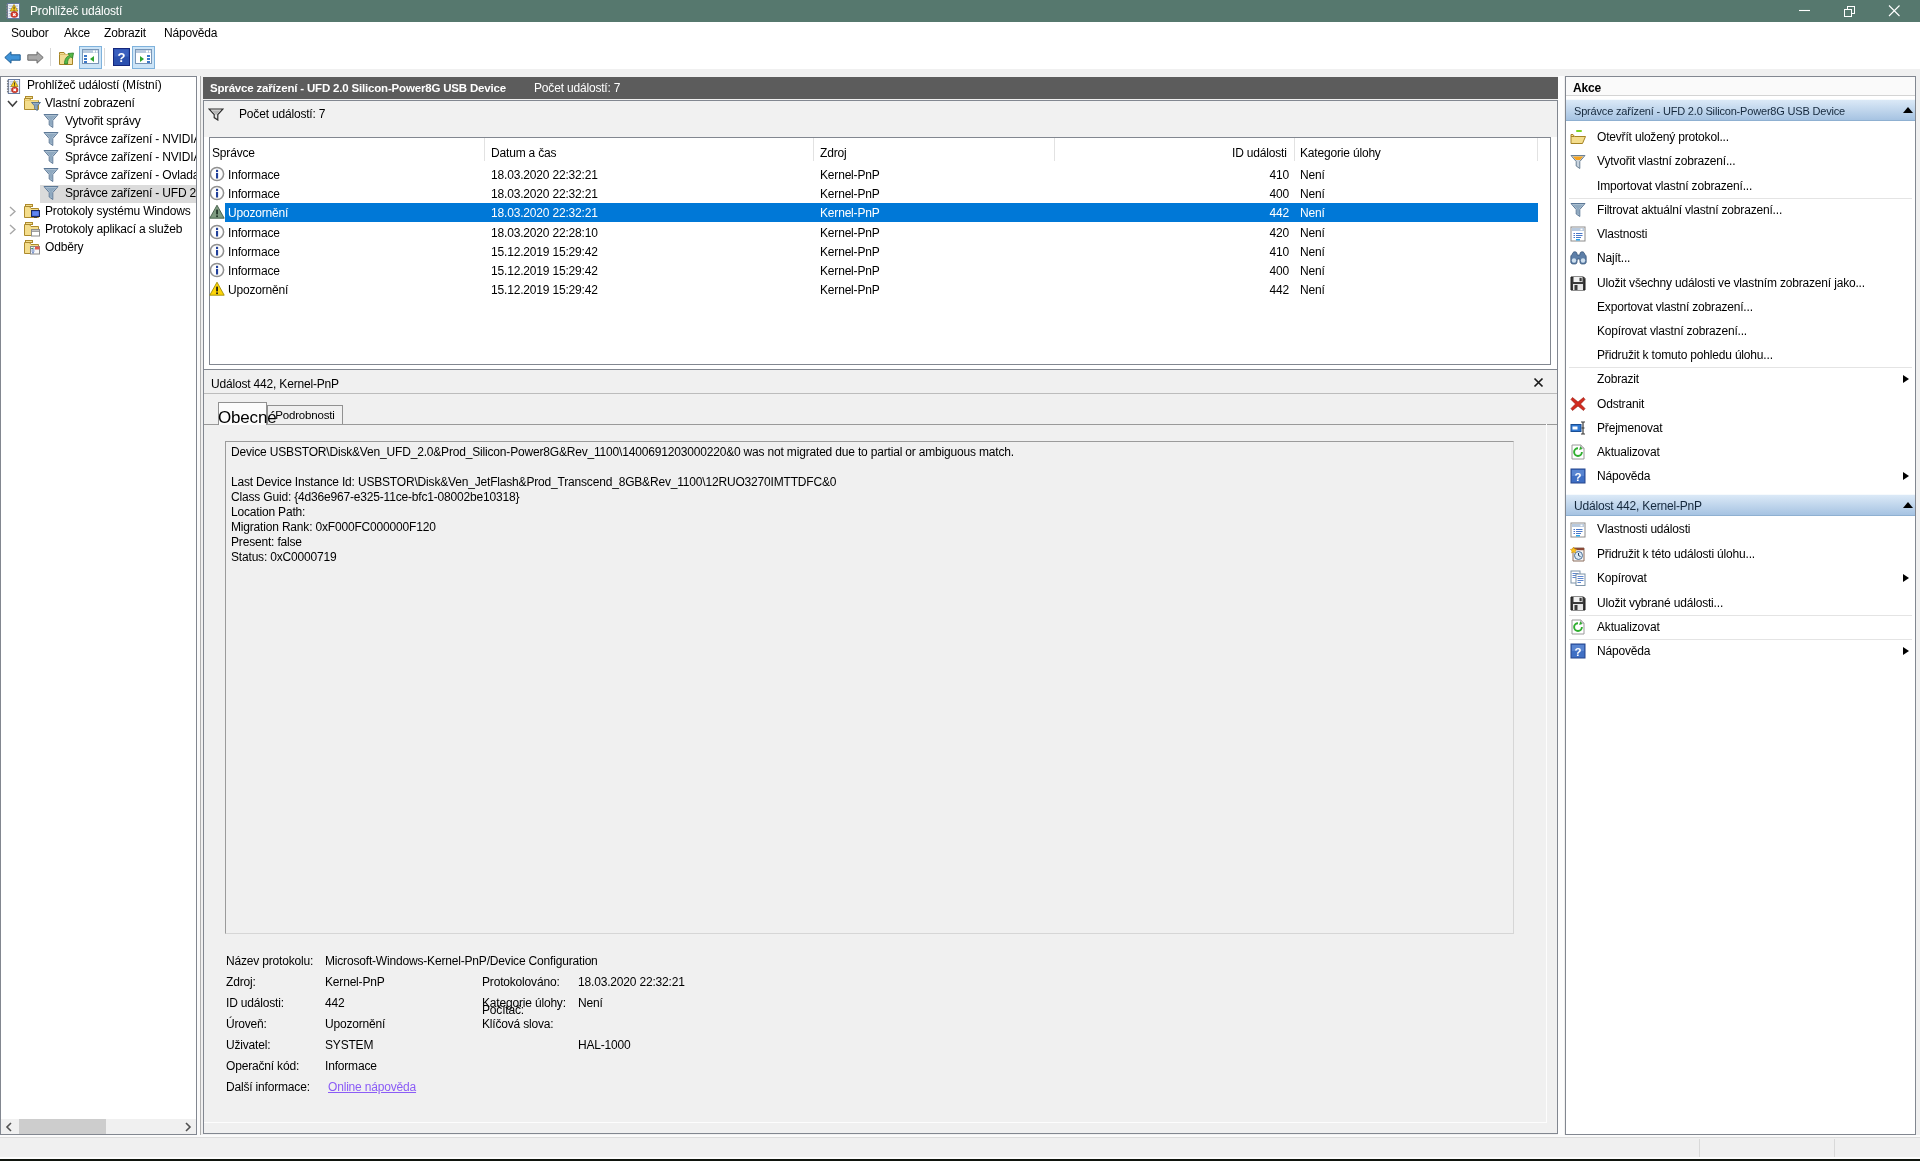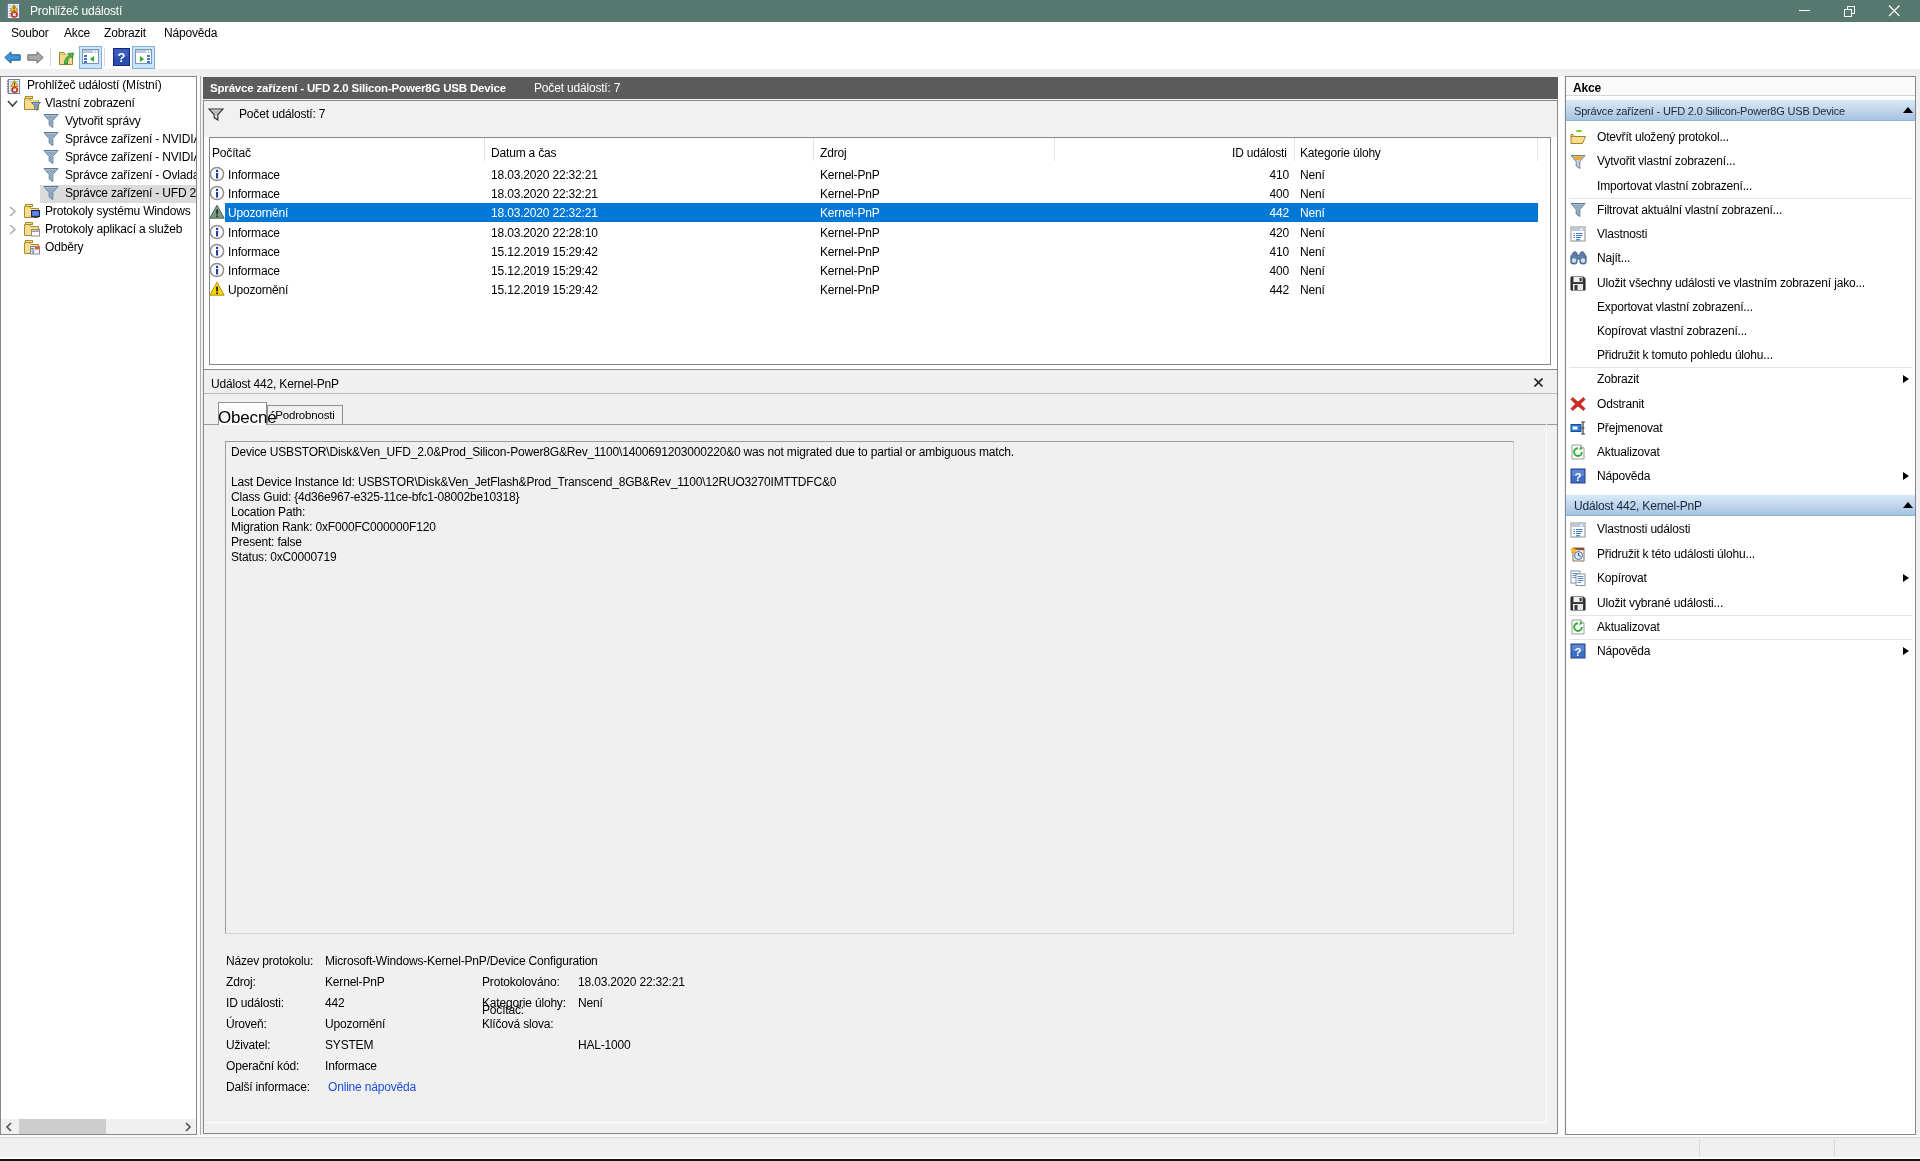--- a/index.html
+++ b/index.html
@@ -247,21 +247,21 @@
   <path d="M3.5 2.5 L12.5 2.5 L8 7 Z" fill="#b5b5b5"></path>
 </svg>
 <div class="txt" style="left:239px;top:107px">Počet událostí: 7</div>
 
 <div class="a" id="tablebox"></div>
 <div class="colsep" style="left:484px"></div>
 <div class="colsep" style="left:813px"></div>
 <div class="colsep" style="left:1054px"></div>
 <div class="colsep" style="left:1294px"></div>
 <div class="colsep" style="left:1537px"></div>
-<div class="txt hdrtxt" style="left:212px;top:146px">Počítač</div>
+<div class="txt hdrtxt" style="left:212px;top:146px">Správce</div>
 <div class="txt hdrtxt" style="left:491px;top:146px">Datum a čas</div>
 <div class="txt hdrtxt" style="left:820px;top:146px">Zdroj</div>
 <div class="txt hdrtxt" style="left:1232px;top:146px">ID události</div>
 <div class="txt hdrtxt" style="left:1300px;top:146px">Kategorie úlohy</div>
 <div class="a" id="selrow"></div>
 
 <svg class="a icoinfo" style="left:209px;top:166px" width="16" height="16" viewBox="0 0 16 16">
     <circle cx="8" cy="8" r="6.6" fill="#fdfdfd" stroke="#909090" stroke-width="1.5"></circle>
     <rect x="7" y="3.8" width="2.1" height="2.2" fill="#21409a"></rect>
     <rect x="7" y="6.9" width="2.1" height="5.6" fill="#21409a"></rect>
@@ -367,21 +367,21 @@
 <div class="flabel" style="left:226px;top:1017px">Úroveň:</div>
 <div class="flabel" style="left:325px;top:1017px">Upozornění</div>
 <div class="flabel" style="left:482px;top:1017px">Klíčová slova:</div>
 <div class="flabel" style="left:226px;top:1038px">Uživatel:</div>
 <div class="flabel" style="left:325px;top:1038px">SYSTEM</div>
 <div class="flabel" style="left:482px;top:1003px">Počítač:</div>
 <div class="flabel" style="left:578px;top:1038px">HAL-1000</div>
 <div class="flabel" style="left:226px;top:1059px">Operační kód:</div>
 <div class="flabel" style="left:325px;top:1059px">Informace</div>
 <div class="flabel" style="left:226px;top:1080px">Další informace:</div>
-<div class="flabel" style="left:328px;top:1080px;color:#1d4ed8;">Online nápověda</div>
+<div class="flabel" style="left:328px;top:1080px;color:#8b5cf6;text-decoration:underline">Online nápověda</div>
 <div class="a" style="left:204px;top:1122px;width:1343px;height:1px;background:#fdfdfd"></div>
 <div class="a" style="left:1558px;top:76px;width:6px;height:1059px;background:#fdfdfd"></div>
 <div class="a" style="left:197px;top:76px;width:3px;height:1059px;background:#fbfbfb"></div>
 <div class="a" style="left:200px;top:76px;width:1px;height:1059px;background:#b0b0b0"></div>
 <div class="a" style="left:1546px;top:424px;width:1px;height:699px;background:#fdfdfd"></div>
 
 <div class="a" id="actionpane"></div>
 <div class="a" id="akcehdr"></div>
 <div class="txt" style="left:1573px;top:81px;font-weight:bold">Akce</div>
 <div class="a bluehdr" style="top:99px"></div>

